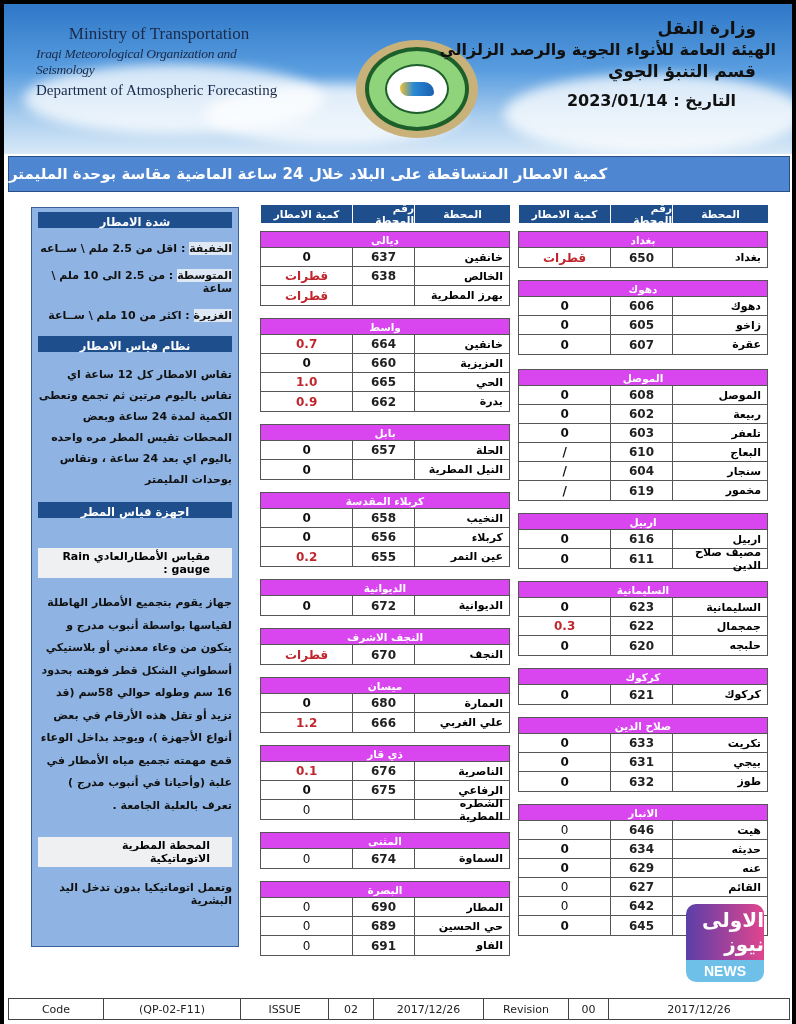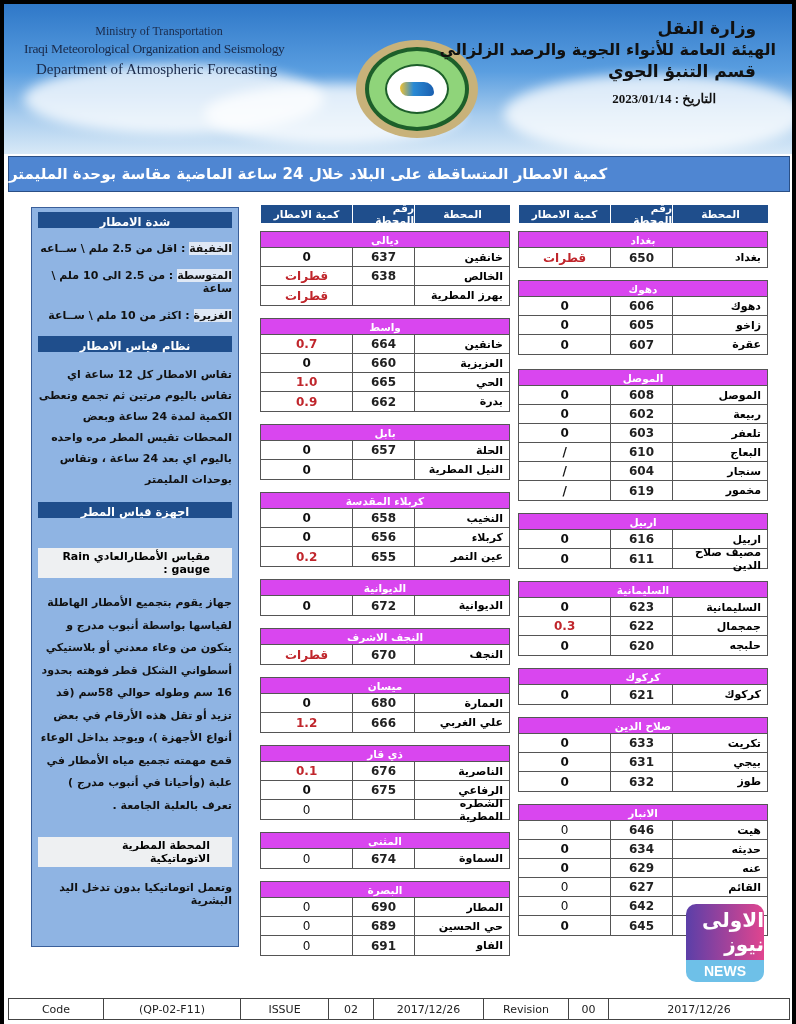--- a/index.html
+++ b/index.html
@@ -6,34 +6,34 @@
   html, body { width: 796px; height: 1024px; background: #000; overflow: hidden; }
   body { font-family: "DejaVu Sans", sans-serif; position: relative; }
   .page { position: absolute; left: 4px; top: 4px; width: 788px; height: 1020px; background: #fff; }
   .header {
     position: absolute; left: 4px; top: 4px; width: 788px; height: 150px;
     background: linear-gradient(180deg, #2f78c8 0%, #5a9ee0 45%, #a9cdee 75%, #d8e9f7 100%);
     overflow: hidden;
   }
   .cloud { position: absolute; background: rgba(255,255,255,0.75); border-radius: 50%; filter: blur(6px); }
   .en-title { position: absolute; left: 0; top: 20px; width: 290px; font-family: "Liberation Serif", serif; color: #1a2a4a; }
-  .en-title .l1 { font-size: 12px; text-align: center; padding-left: 20px; }
-  .en-title .l2 { font-size: 13.5px; margin-left: 20px; margin-top: 2px; letter-spacing: -0.3px; }
+  .en-title .l1 { font-size: 17px; text-align: center; padding-left: 20px; }
+  .en-title .l2 { font-size: 13.5px; margin-left: 32px; margin-top: 2px; letter-spacing: -0.3px; font-style: italic; }
   .en-title .l3 { font-size: 15px; margin-left: 32px; margin-top: 4px; }
   .logo { position: absolute; left: 352px; top: 36px; width: 122px; height: 98px; border-radius: 50%;
           background: #c8b27a; display:flex; align-items:center; justify-content:center; }
   .logo .ring2 { width: 104px; height: 84px; border-radius: 50%; background: #1d5f2a; display:flex; align-items:center; justify-content:center; }
   .logo .ring3 { width: 96px; height: 76px; border-radius: 50%; background: #8fd47a; display:flex; align-items:center; justify-content:center; }
   .logo .ring4 { width: 64px; height: 50px; border-radius: 50%; background: #fff; border: 2px solid #1d5f2a; display:flex; align-items:center; justify-content:center; }
   .logo .emblem { width: 34px; height: 14px; background: linear-gradient(90deg,#f1c232 0%, #2a8ad4 40%, #1a5fb0 100%); border-radius: 6px 10px 4px 8px; }
   .ar-title { position: absolute; right: 16px; top: 14px; text-align: right; direction: rtl; color: #111; font-weight: bold; }
   .ar-title .a1 { font-size: 17px; margin-right: 20px; }
   .ar-title .a2 { font-size: 16px; margin-top: 2px; }
   .ar-title .a3 { font-size: 17px; margin-top: 2px; margin-right: 20px; }
-  .ar-title .date { font-size: 13px; margin-top: 10px; margin-right: 60px; font-family: Liberation Serif, serif; }
+  .ar-title .date { font-size: 16px; margin-top: 10px; margin-right: 40px; }
   .banner { position: absolute; left: 8px; top: 156px; width: 782px; height: 36px; background: #4f86d2;
             border: 1px solid #2a4f86; color: #fff; direction: rtl; text-align: left; padding-right: 120px;
             font-size: 15px; font-weight: bold; line-height: 34px; }
   .table-block { position: absolute; width: 250px; font-size: 11px; }
   .col-head { display: flex; direction: rtl; height: 18px; background: #1f4e8c; color: #fff; font-weight: bold; font-size: 10.5px; }
   .col-head div { border-left: 1px solid #fff; display:flex; align-items:center; justify-content:center; }
   .c-name { width: 96px; } .c-num { width: 62px; } .c-val { width: 92px; }
   .region { margin-top: 8px; border: 1px solid #555; }
   .region-title { background: #d946ef; color: #fff; text-align: center; height: 16px; line-height: 16px; font-size: 10.5px; font-weight: bold; border-bottom: 1px solid #555; }
   .row { display: flex; direction: rtl; height: 19px; border-bottom: 1px solid #555; background: #fff; }

